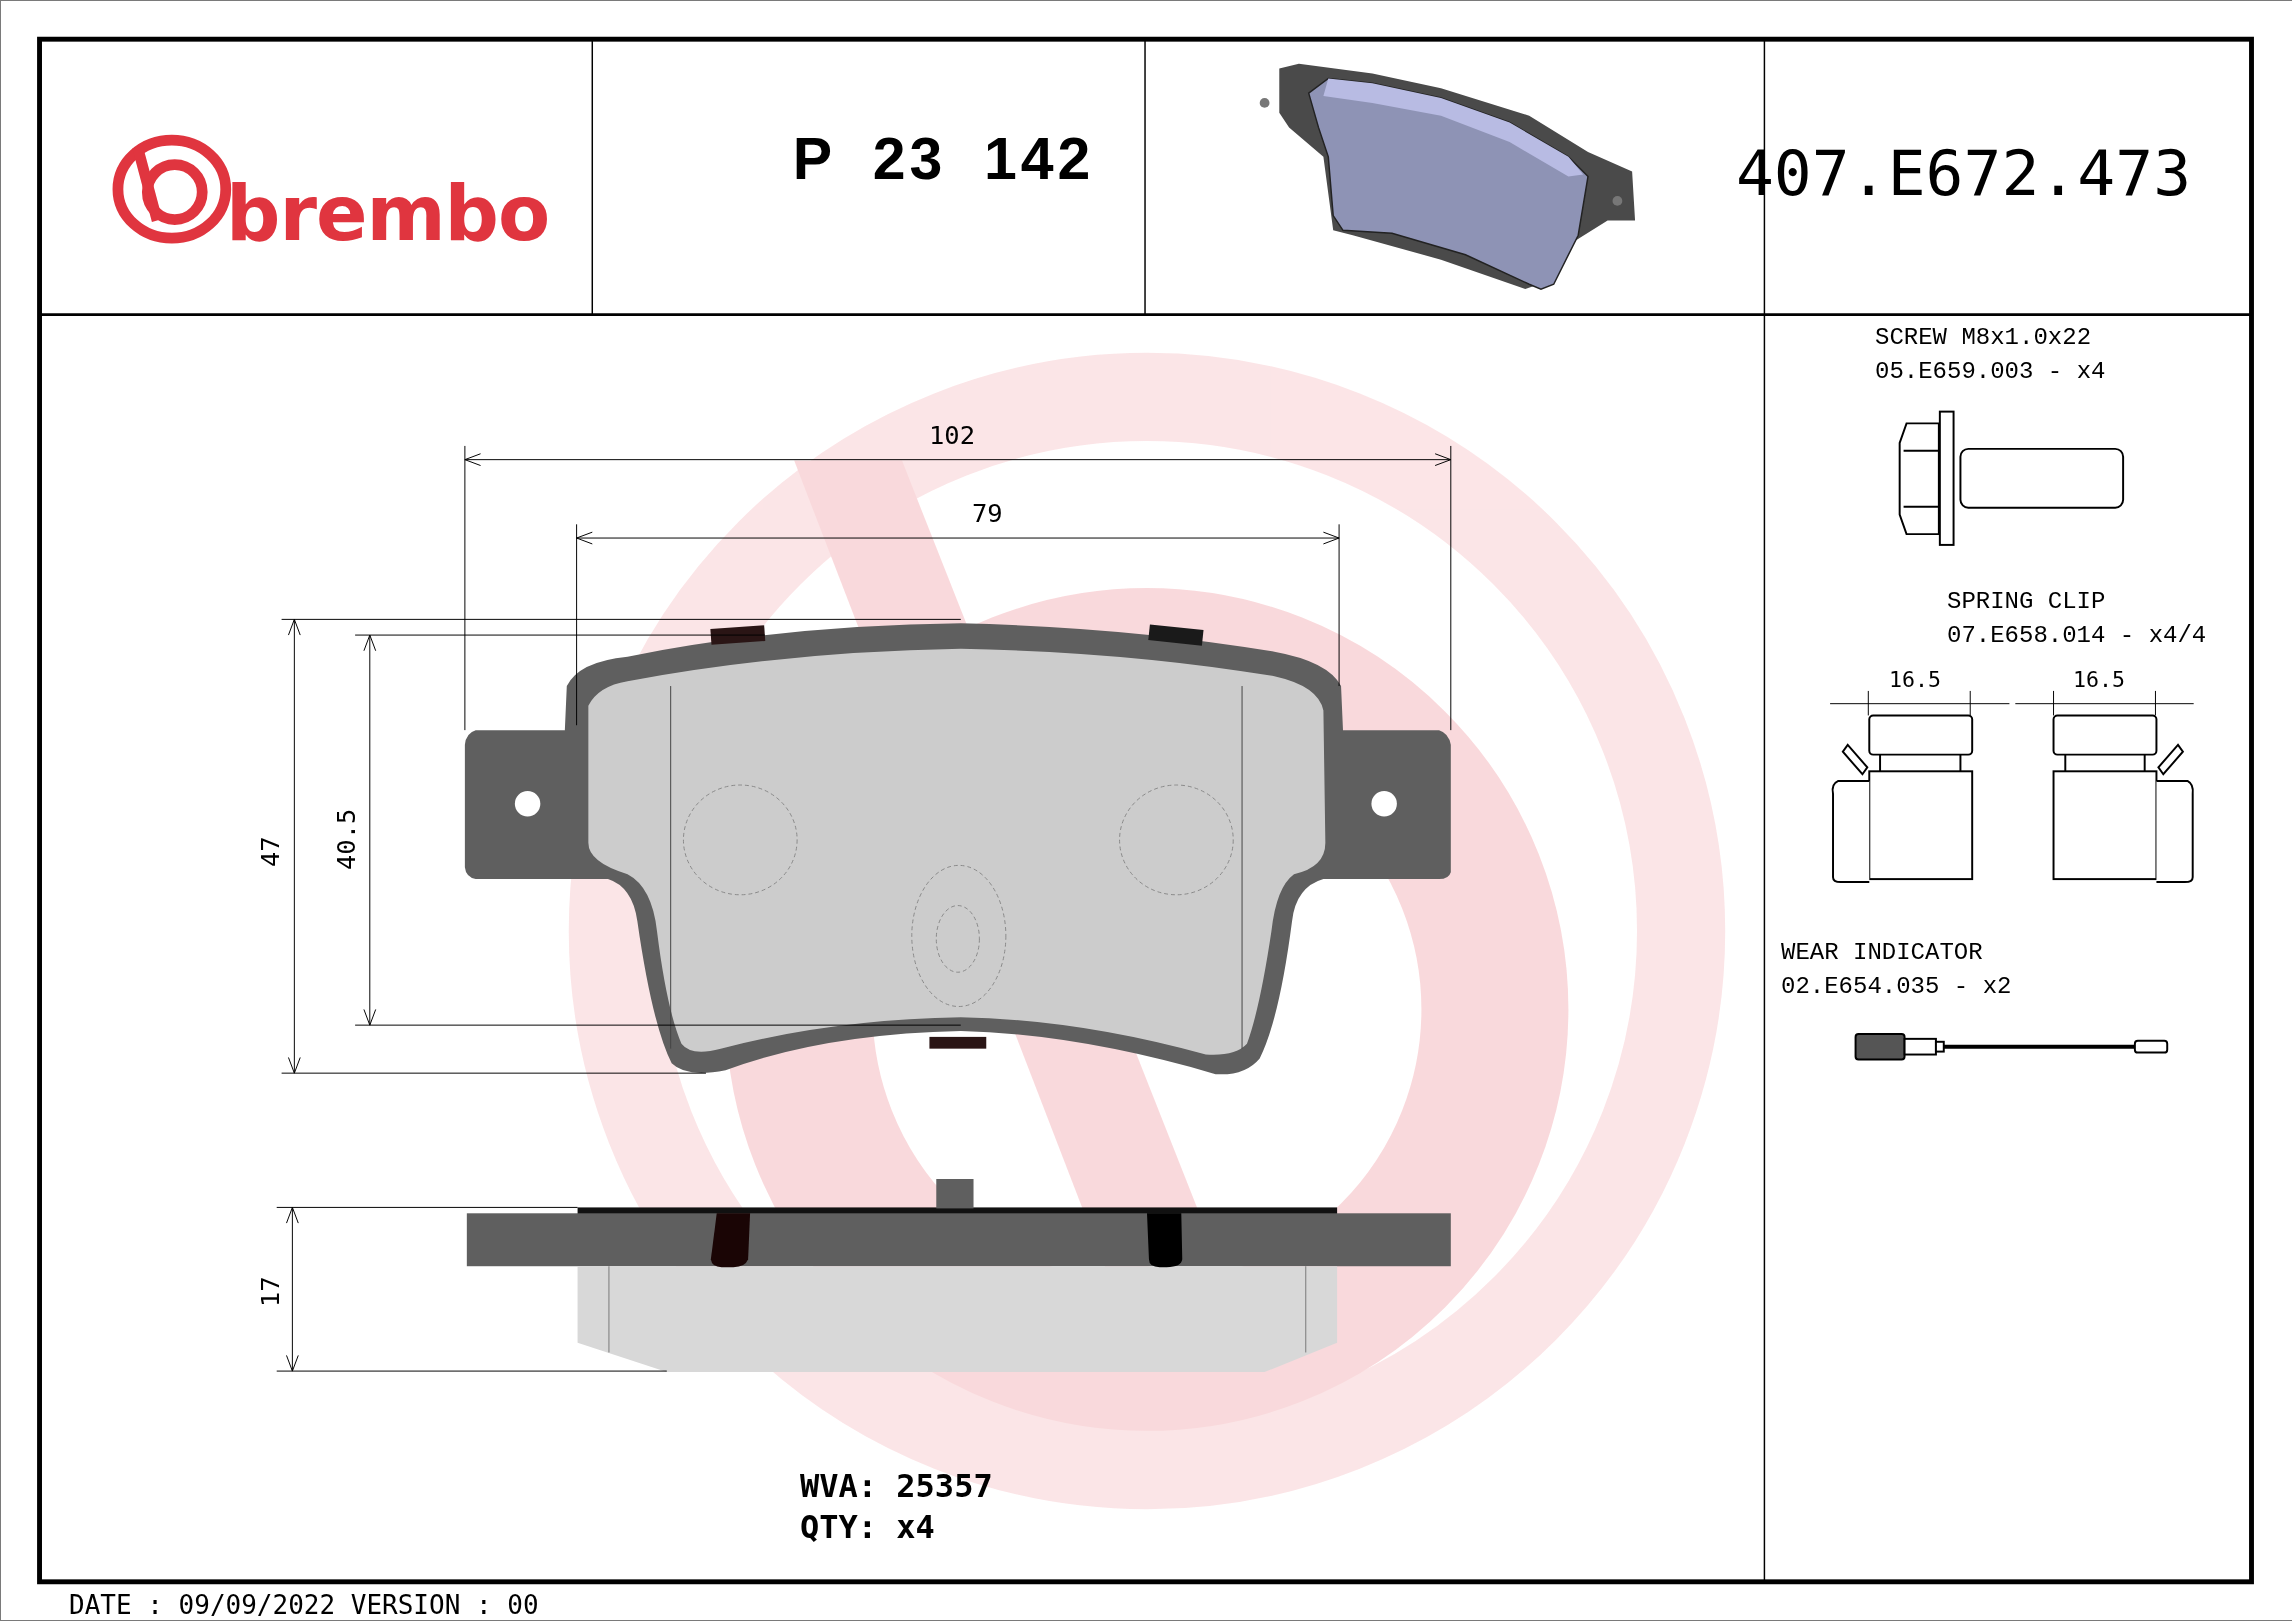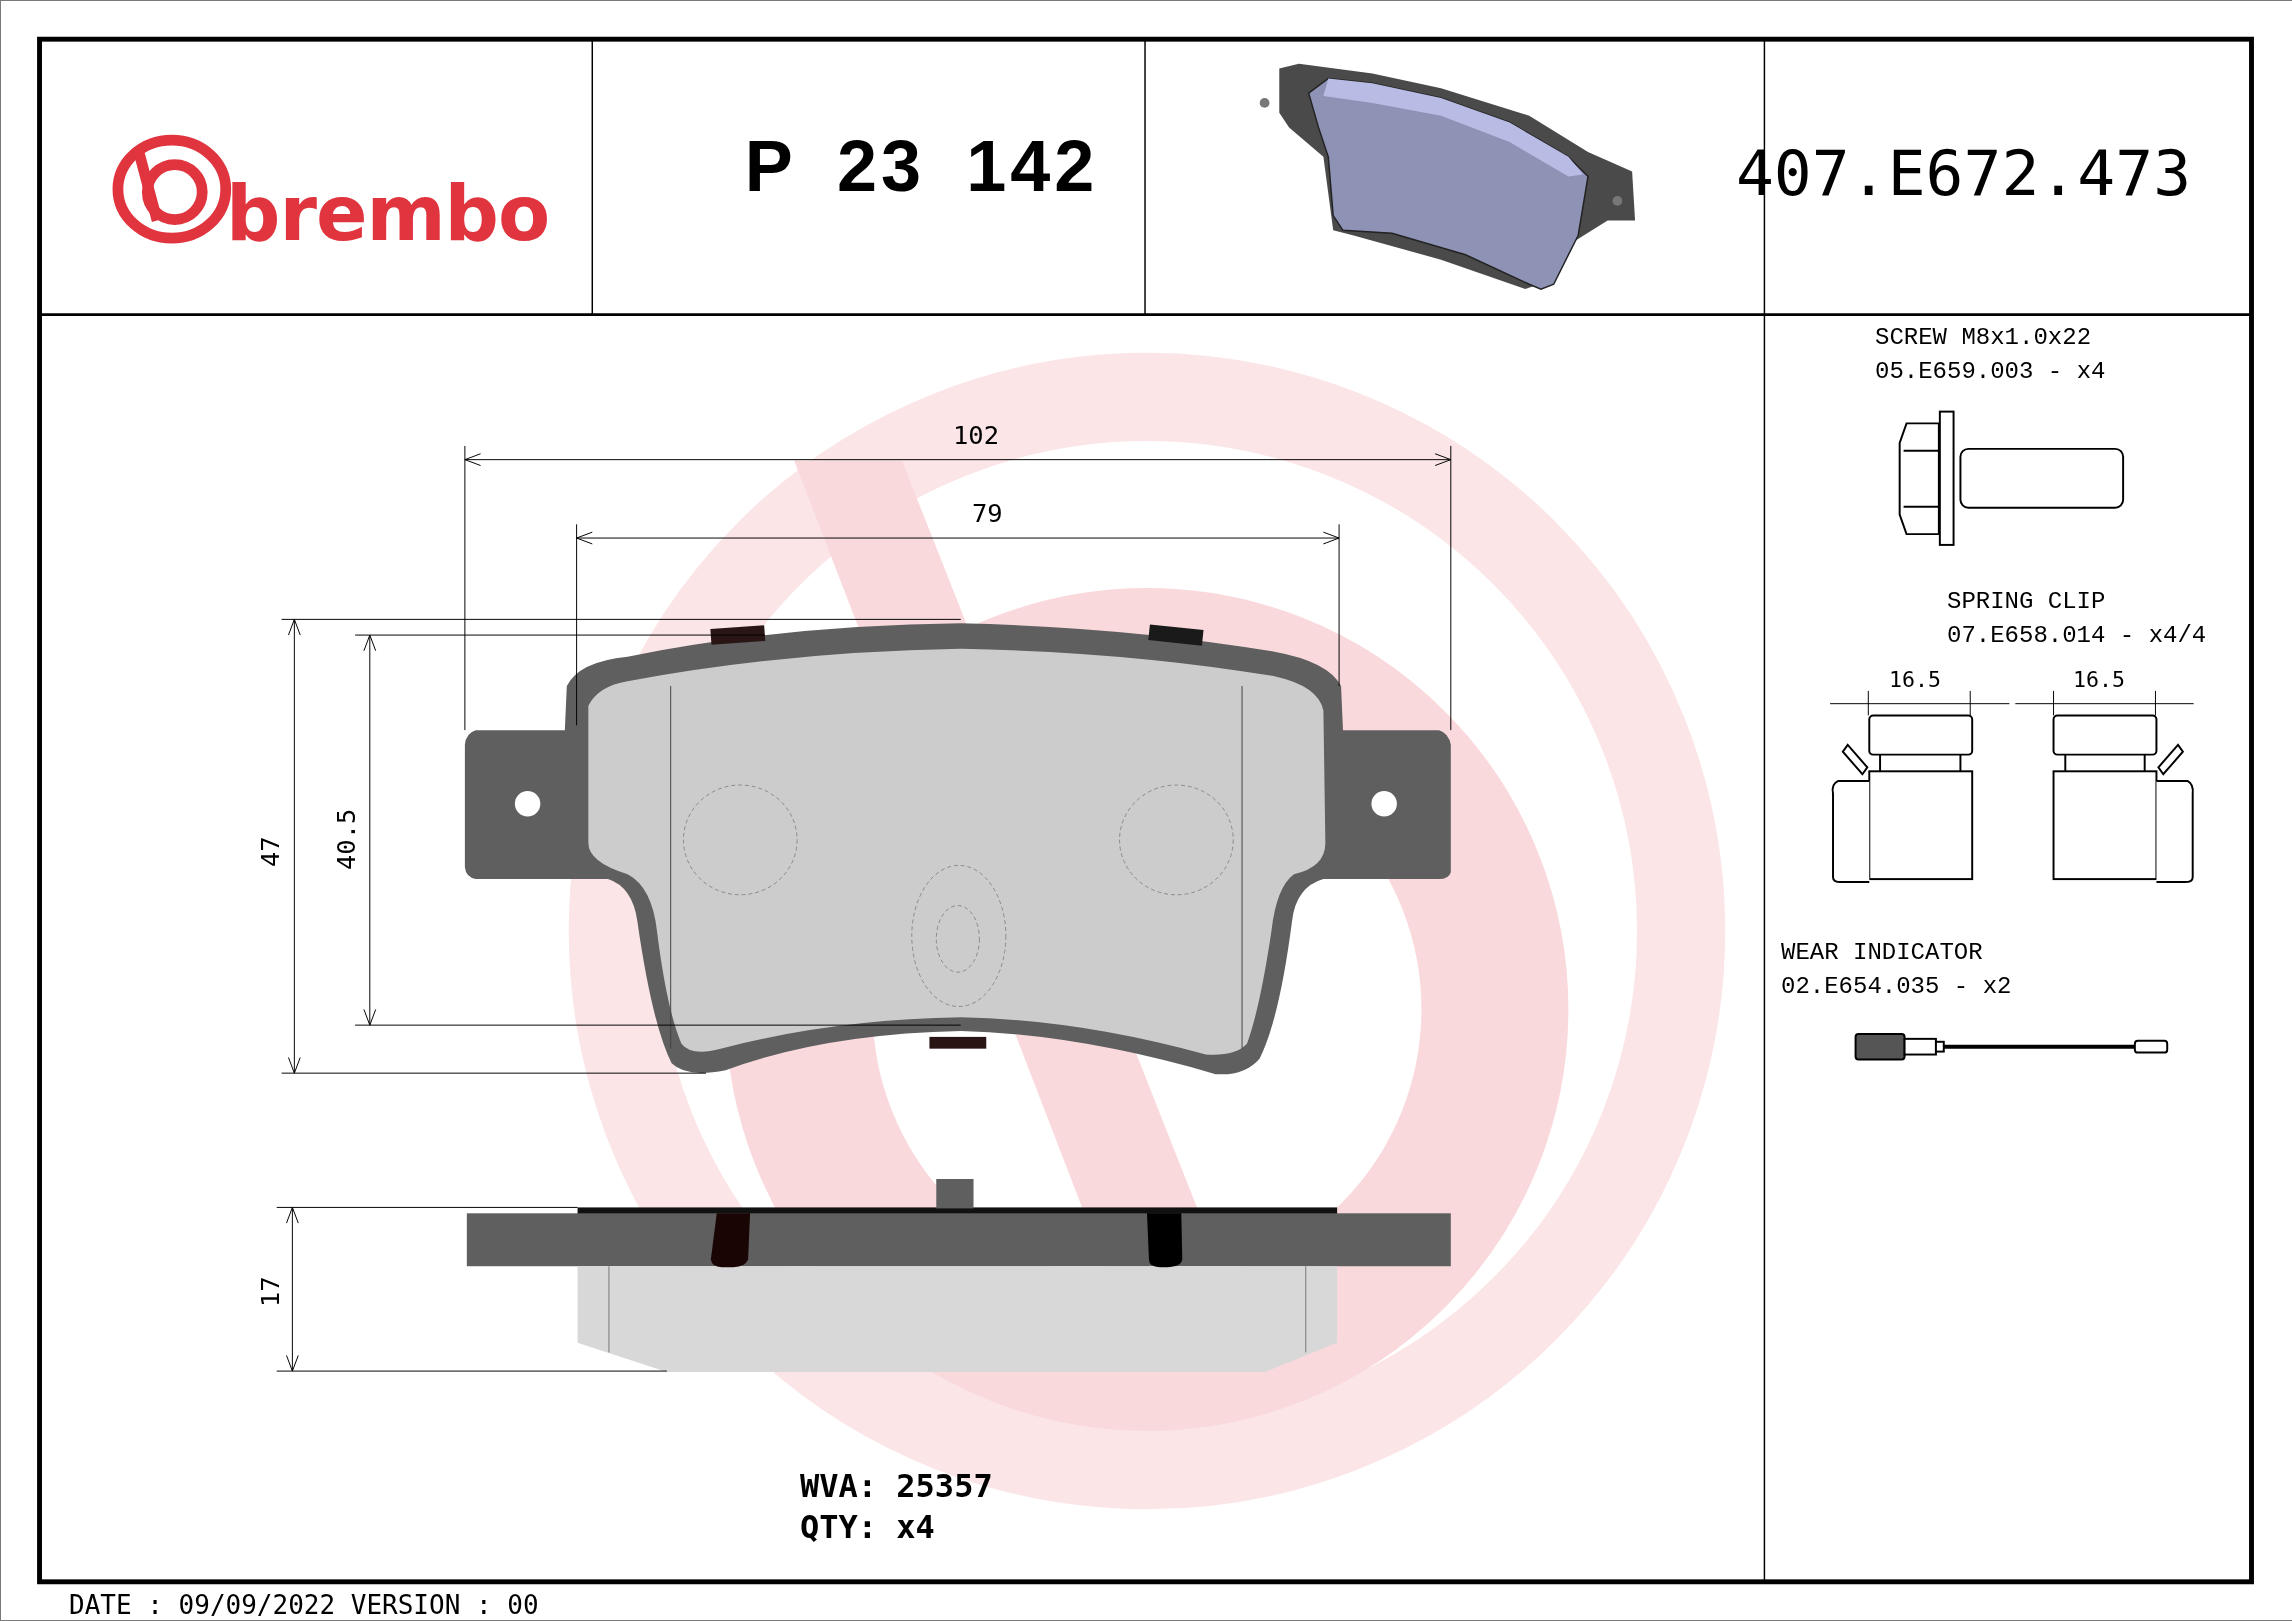--- a/index.html
+++ b/index.html
@@ -2,21 +2,21 @@
 <html><head>
 <meta charset="utf-8">
 <style>
   html, body { margin:0; padding:0; background:#ffffff; }
   body { width:2293px; height:1621px; position:relative; overflow:hidden; font-family:"DejaVu Sans", sans-serif; }
   .page-outline { position:absolute; left:0; top:0; width:2291px; height:1619px; border:1px solid #7a7a7a; }
   svg { position:absolute; left:0; top:0; }
   .t { position:absolute; white-space:nowrap; color:#000; }
   .brand { left:106px; top:129px; width:451px; height:118px; }
   .brand-word { position:absolute; left:120px; top:5.9px; font-family:"DejaVu Sans", sans-serif; font-weight:bold; font-size:76px; color:#e0353f; letter-spacing:-1px;margin-top:34px; }
-  .partno { left:592px; width:659px; top:125px; text-align:center; font-family:"Liberation Sans", sans-serif; font-weight:bold; font-size:72px; letter-spacing:3.9px; word-spacing:17.6px; }
+  .partno { left:592px; width:659px; top:125px; text-align:center; font-family:"Liberation Sans", sans-serif; font-weight:bold; font-size:59px; letter-spacing:3.9px; word-spacing:17.6px;padding-left:22px; }
   .refno { left:1720px; width:487px; top:137px; text-align:center; font-family:"DejaVu Sans Mono", monospace; font-size:63px; }
   .acc { font-family:Liberation Mono, monospace; font-size:24px; line-height:34px; }
   .dim { font-family:"DejaVu Sans Mono", monospace; font-size:25.5px; }
   .dimv { font-family:"DejaVu Sans Mono", monospace; font-size:25.5px; transform:rotate(-90deg); transform-origin:left top; }
   .wva { font-family:"DejaVu Sans Mono", monospace; font-weight:bold; font-size:32px; line-height:41px; }
   .footer { left:69px; top:1590px; font-family:"DejaVu Sans Mono", monospace; font-size:26px; }
 </style>
 </head>
 <body>
 
@@ -154,21 +154,21 @@
     <rect x="2178" y="1062" width="33" height="12" rx="3"></rect>
   </g>
 </svg>
 
 <div class="t brand">
   <span class="brand-word">brembo</span>
 </div>
 <div class="t partno">P 23 142</div>
 <div class="t refno">407.E672.473</div>
 
-<div class="t dim" style="left:929px; top:420px;margin-left:24px;">102</div>
+<div class="t dim" style="left:929px; top:420px;">102</div>
 <div class="t dim" style="left:972px; top:498px;">79</div>
 <div class="t dimv" style="left:255px; top:867px;">47</div>
 <div class="t dimv" style="left:331px; top:870px;">40.5</div>
 <div class="t dimv" style="left:255px; top:1307px;">17</div>
 
 <div class="t acc" style="left:1875px; top:321px;">
   <div>SCREW M8x1.0x22</div>
   <div>05.E659.003 - x4</div>
 </div>
 <div class="t acc" style="left:1947px; top:585px;">

